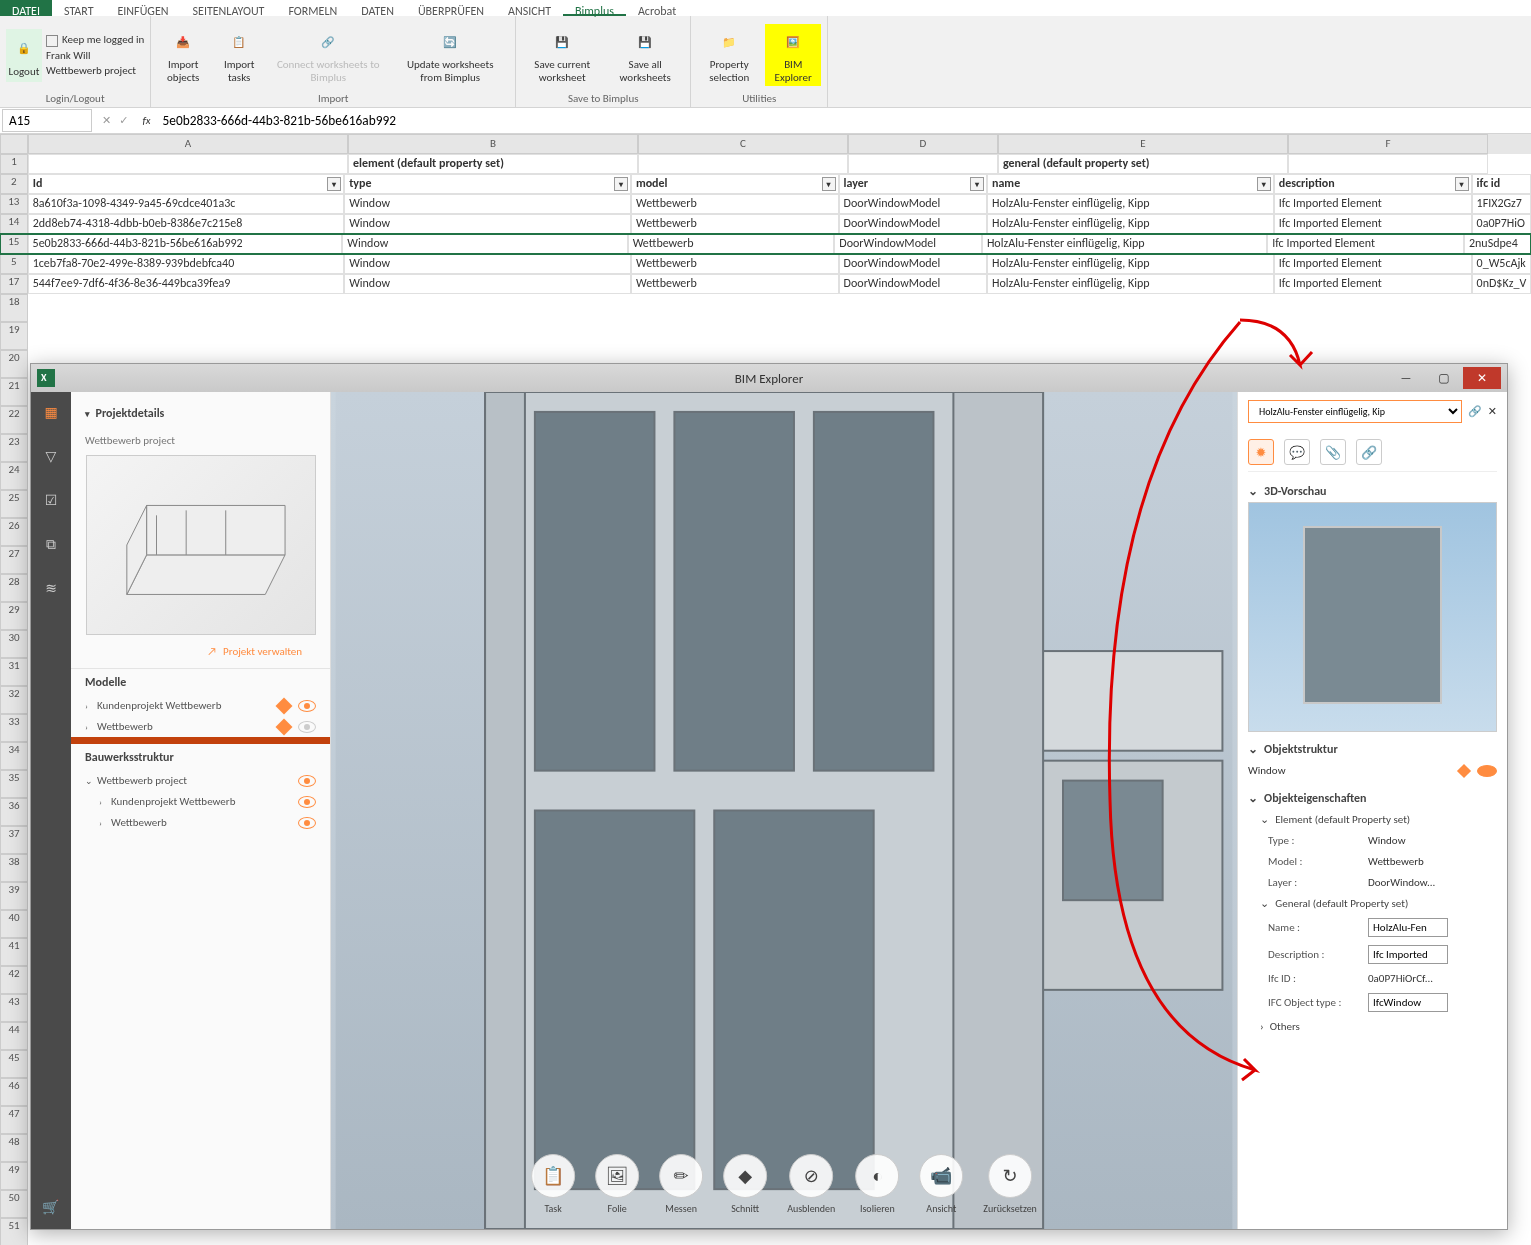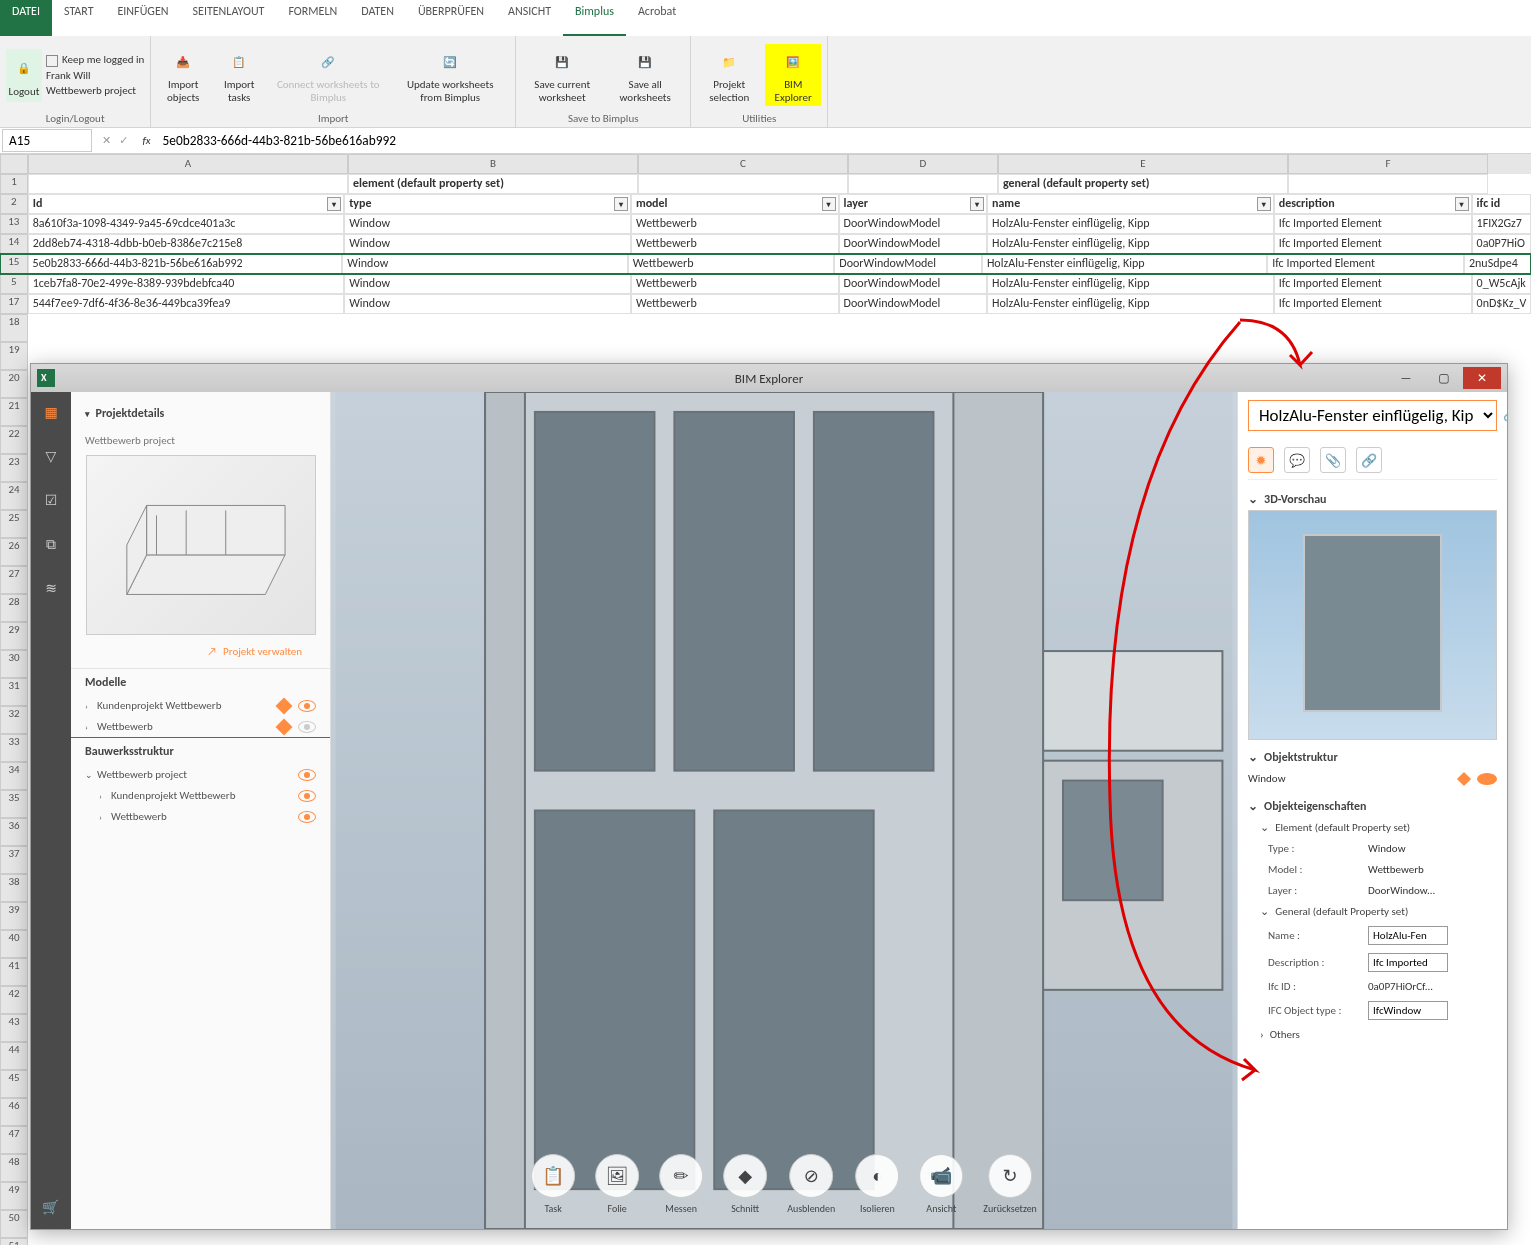--- a/index.html
+++ b/index.html
@@ -1,17 +1,17 @@
 <!DOCTYPE html>
 <html><head>
 <meta charset="utf-8">
 <style>
 *{box-sizing:border-box;margin:0;padding:0;font-family:"Segoe UI",Calibri,sans-serif;}
 body{background:#fff;font-size:11px;color:#333;overflow:hidden;width:1531px;height:1245px;position:relative;}
-.ribbon-tabs{display:flex;background:#fff;height:36px;align-items:stretch;}
+.ribbon-tabs{display:flex;background:#fff;height:16px;align-items:stretch;}
 .ribbon-tab{padding:4px 12px;font-size:12px;color:#555;cursor:pointer;}
 .ribbon-tab.file{background:#217346;color:#fff;}
 .ribbon-tab.active{color:#217346;border-bottom:2px solid #217346;}
 .ribbon-content{display:flex;background:#f1f1f1;height:92px;border-bottom:1px solid #d4d4d4;}
 .ribbon-group{border-right:1px solid #d4d4d4;padding:2px 6px;display:flex;flex-direction:column;justify-content:space-between;}
 .ribbon-group-title{text-align:center;font-size:11px;color:#666;}
 .ribbon-items{display:flex;gap:4px;flex:1;align-items:center;}
 .ribbon-btn{display:flex;flex-direction:column;align-items:center;justify-content:center;padding:2px 4px;font-size:11px;text-align:center;cursor:pointer;}
 .ribbon-btn .ico{width:32px;height:32px;display:flex;align-items:center;justify-content:center;}
 .ribbon-btn.highlight{background:#ffff00;}
@@ -62,21 +62,21 @@
 .tree-item .eye.off{border-color:#ccc;}
 .tree-item .eye::after{content:"";width:6px;height:6px;background:#ff8c40;border-radius:50%;position:absolute;left:5px;top:2px;}
 .tree-item .eye.off::after{background:#ccc;}
 .bim-3d{flex:1;background:linear-gradient(#c9d4dd,#b8c4cf);position:relative;overflow:hidden;}
 .building-svg{width:100%;height:100%;}
 .toolbar3d{position:absolute;bottom:14px;left:50%;transform:translateX(-50%);display:flex;gap:20px;}
 .tb-btn{display:flex;flex-direction:column;align-items:center;gap:4px;font-size:10px;color:#444;}
 .tb-circle{width:44px;height:44px;border-radius:50%;background:rgba(255,255,255,.9);border:1px solid #ccc;display:flex;align-items:center;justify-content:center;font-size:18px;}
 .bim-props{width:270px;background:#fff;border-left:1px solid #ddd;overflow-y:auto;padding:8px 10px;}
 .prop-top{display:flex;align-items:center;gap:6px;margin-bottom:10px;}
-.prop-select{flex:1;border:1px solid #ff8c40;padding:3px 6px;font-size:17px;background:#fff;}
+.prop-select{flex:1;border:1px solid #ff8c40;padding:3px 6px;font-size:10px;background:#fff;}
 .prop-icons{display:flex;gap:10px;padding:6px 0;border-bottom:1px solid #eee;margin-bottom:8px;}
 .pi{width:26px;height:26px;border:1px solid #ccc;border-radius:3px;display:flex;align-items:center;justify-content:center;font-size:13px;}
 .pi.active{background:#fff0e6;border-color:#ff8c40;color:#ff8c40;}
 .psec{margin:6px 0;}
 .psec-hdr{font-size:12px;font-weight:600;color:#444;padding:4px 0;display:flex;align-items:center;gap:6px;}
 .preview3d{width:100%;height:230px;background:linear-gradient(#a0c4e0,#c8dcec);border:1px solid #ccc;position:relative;}
 .preview3d .pane{position:absolute;left:22%;top:10%;width:56%;height:78%;background:#7a8a93;border:2px solid #c8c8c8;}
 .prow{display:flex;padding:4px 0 4px 20px;font-size:11px;align-items:center;}
 .prow .plbl{width:100px;color:#555;}
 .prow .pval{color:#333;}
@@ -153,21 +153,21 @@
           <span class="ico">💾</span>
           <span style="width:70px;">Save all worksheets</span>
         </div>
     </div>
     <div class="ribbon-group-title">Save to Bimplus</div>
   </div>
   <div class="ribbon-group">
     <div class="ribbon-items">
       <div class="ribbon-btn">
           <span class="ico">📁</span>
-          <span style="width:56px;">Projekt selection</span>
+          <span style="width:56px;">Property selection</span>
         </div>
       <div class="ribbon-btn highlight">
           <span class="ico">🖼️</span>
           <span style="width:48px;">BIM Explorer</span>
         </div>
     </div>
     <div class="ribbon-group-title">Utilities</div>
   </div>
 </div>
 
@@ -363,21 +363,21 @@
           <span>Kundenprojekt Wettbewerb</span>
           <span class="dia"></span>
           <span class="eye"></span>
         </div>
       <div class="tree-item">
           <span class="exp">›</span>
           <span>Wettbewerb</span>
           <span class="dia"></span>
           <span class="eye off"></span>
         </div>
-      <div class="side-hdr" style="border-top:1px solid #c2410c;">
+      <div class="side-hdr" style="border-top:7px solid #c2410c;">
           <span>Bauwerksstruktur</span>
         </div>
       <div class="tree-item">
           <span class="exp">⌄</span>
           <span>Wettbewerb project</span>
           <span class="eye" style="margin-left:auto;"></span>
         </div>
       <div class="tree-item" style="padding-left:28px;">
           <span class="exp">›</span>
           <span>Kundenprojekt Wettbewerb</span>

